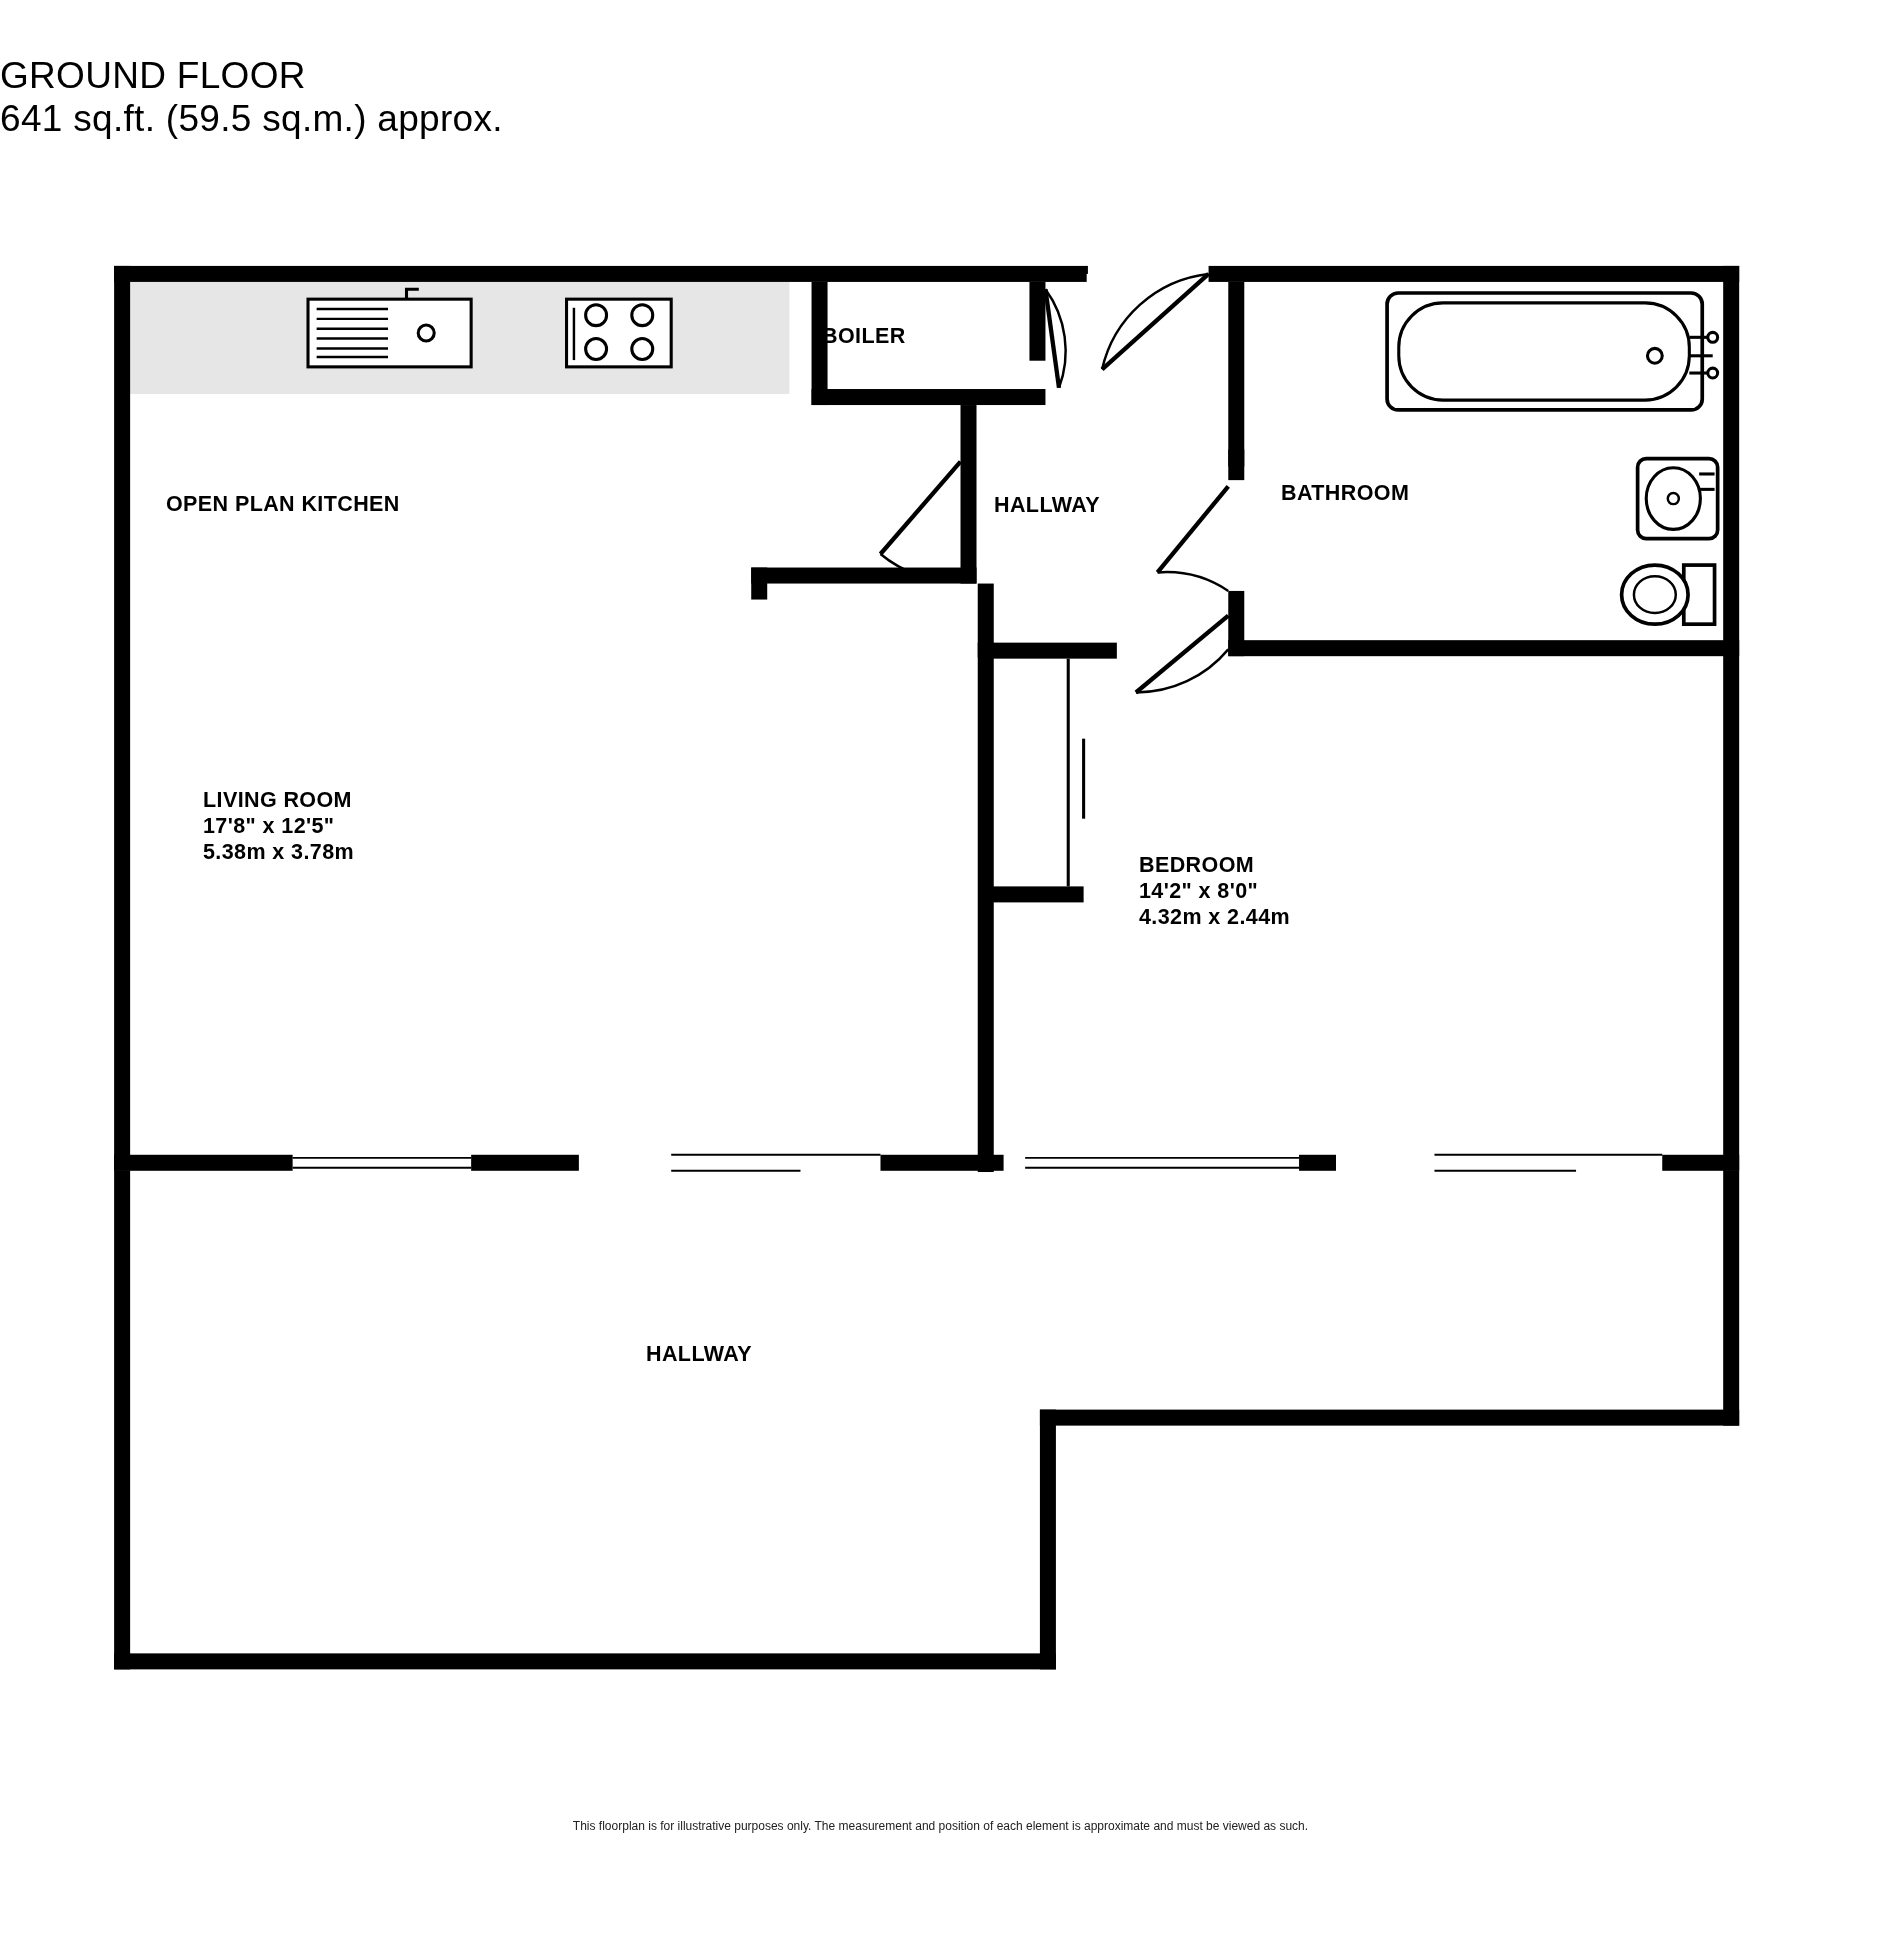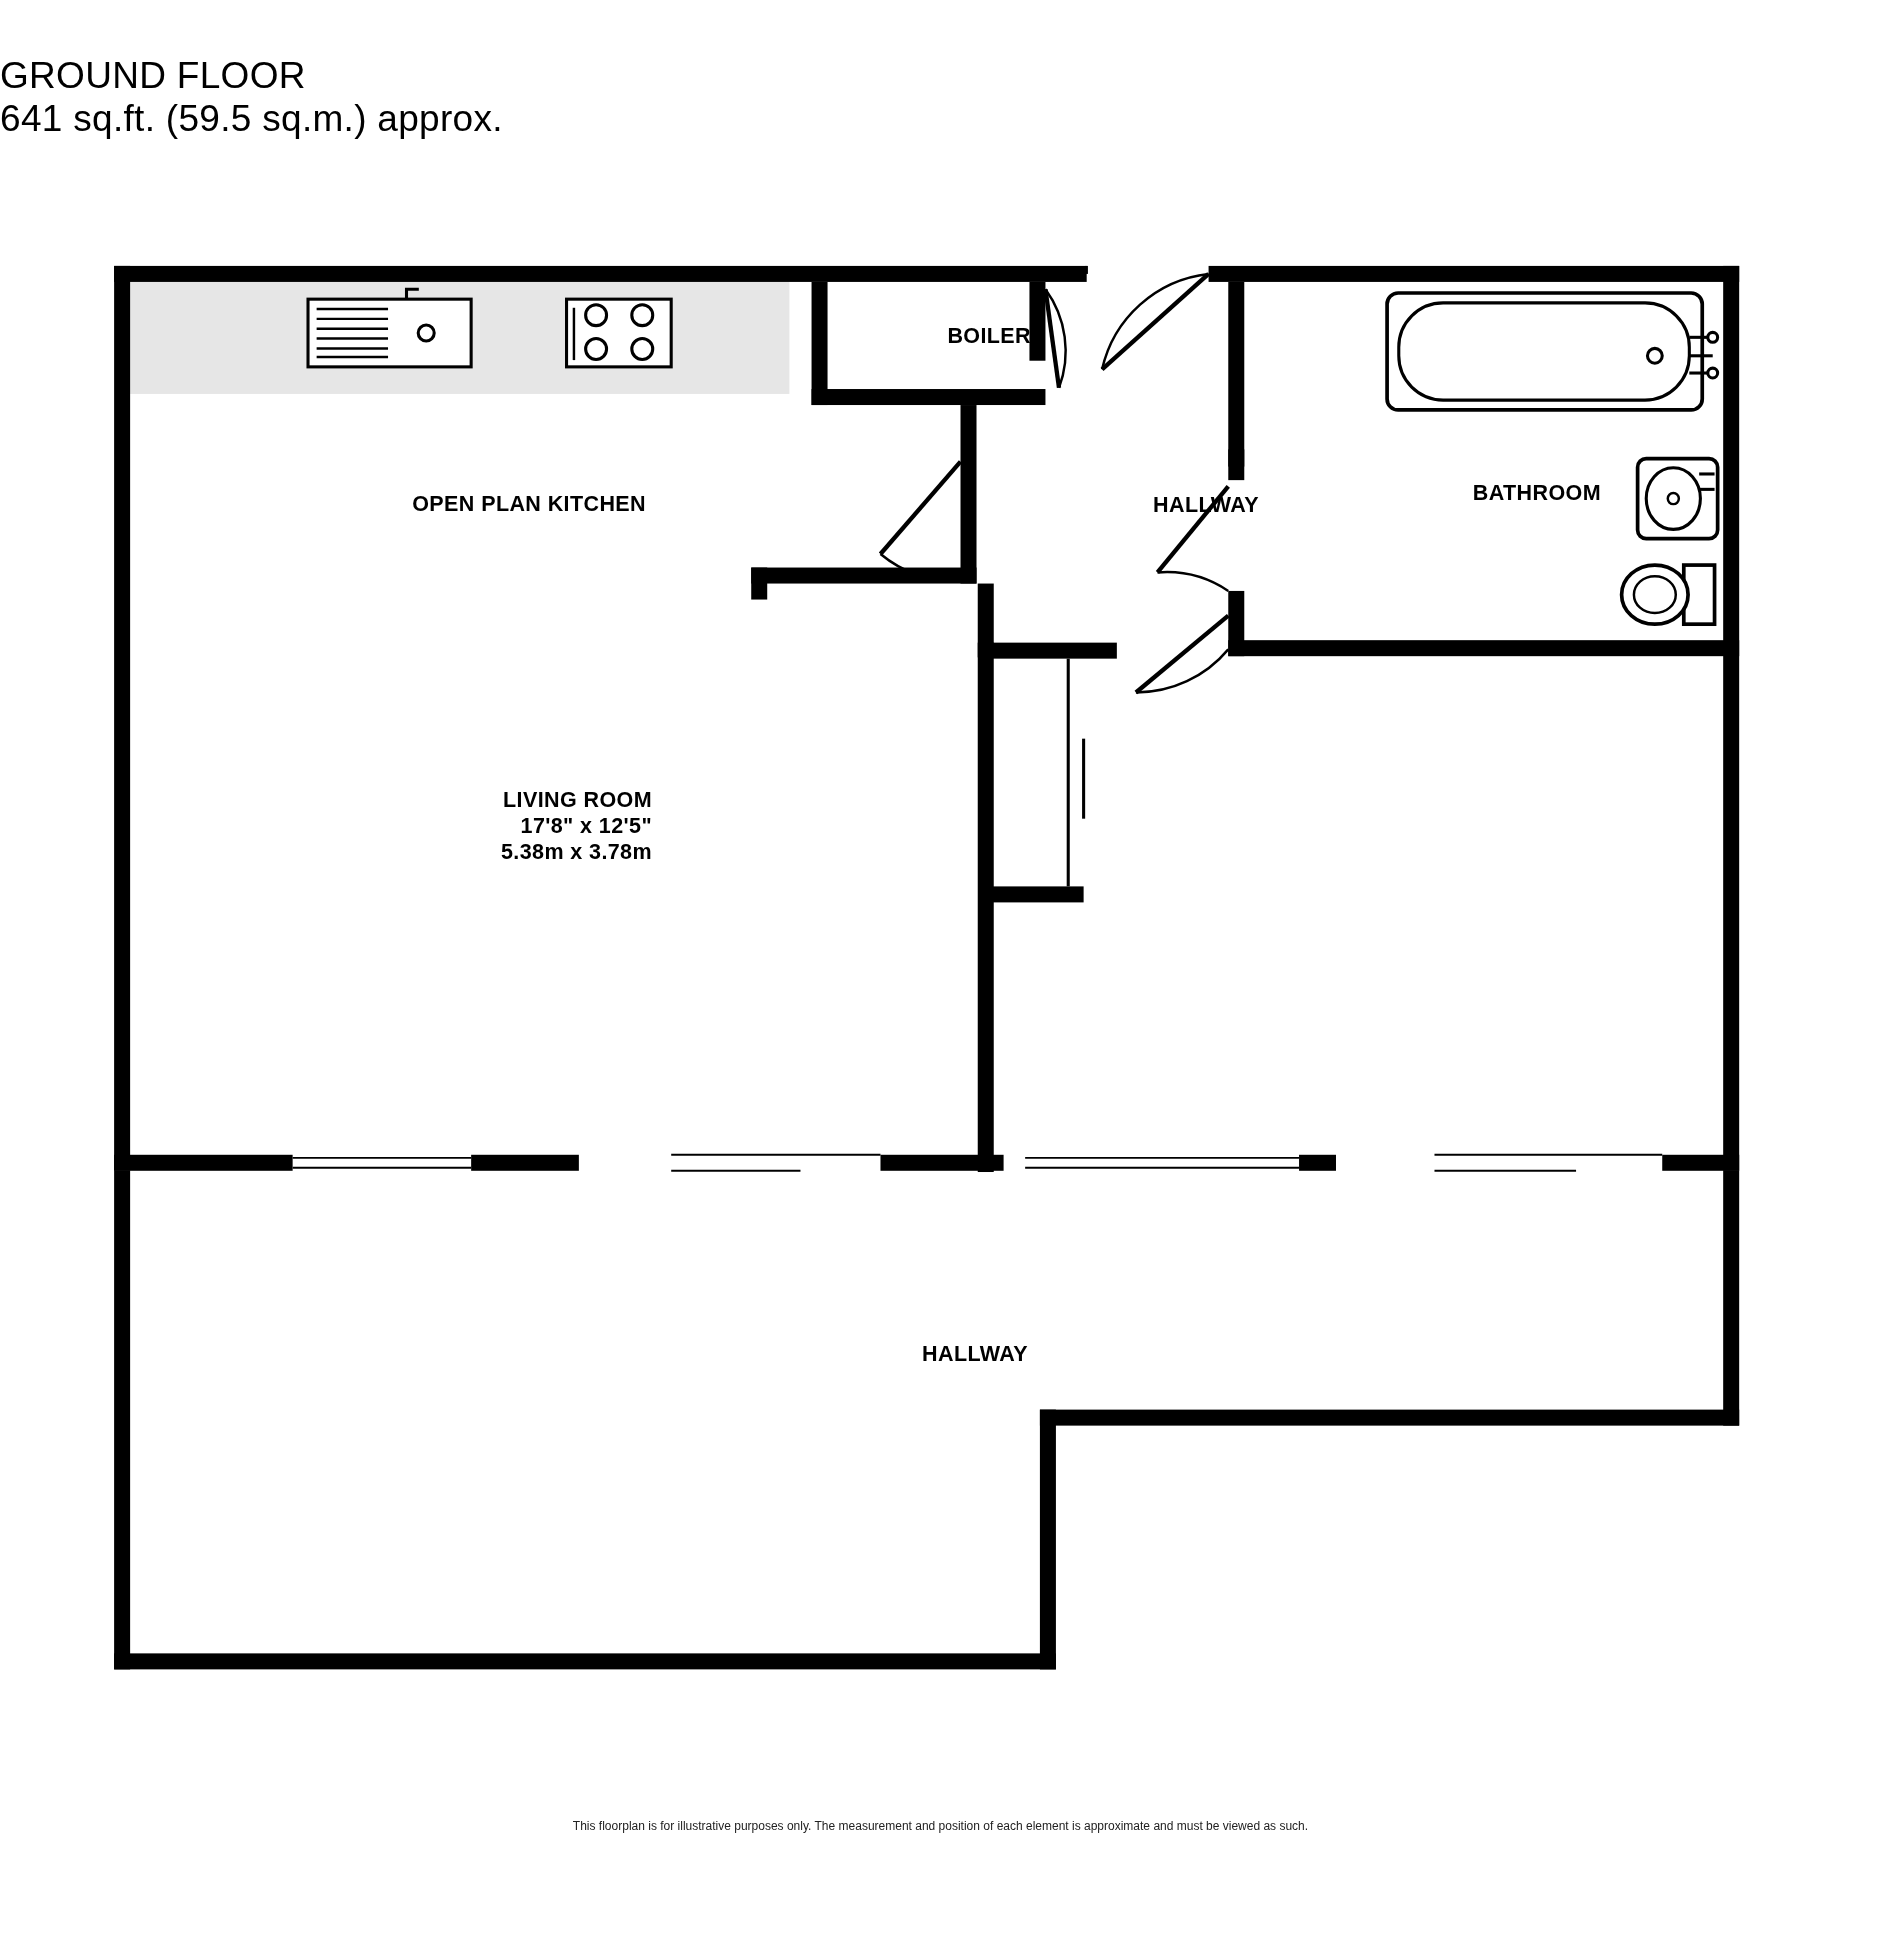--- a/index.html
+++ b/index.html
@@ -37,21 +37,21 @@
     letter-spacing: 0.3px;
     line-height: 1.15;
   }
   .plan {
     position: absolute;
     top: 0;
     left: 0;
   }
   .room-label {
     position: absolute;
-    text-align: right;
+    text-align: left;
     font-weight: bold;
     letter-spacing: 0.4px;
     line-height: 1.2;
     white-space: nowrap;
   }
   .room-label .name {
     font-size: 21.5px;
     display: block;
   }
   .room-label .dim {
@@ -238,20 +238,25 @@
   </div>
 
   <div class="room-label" style="top:493px; left:994px; width:265px;">
     <span class="name">HALLWAY</span>
   </div>
 
   <div class="room-label" style="top:449px; left:1281px; width:320px;margin-top:32px;">
     <span class="name">BATHROOM</span>
   </div>
 
+  <div class="room-label" style="top:853px; left:1139px; width:382px;">
+    <span class="name">BEDROOM</span>
+    <span class="dim">14'2"  x 8'0"</span>
+    <span class="dim">4.32m  x 2.44m</span>
+  </div>
 
   <div class="room-label" style="top:1342px; left:646px; width:382px;">
     <span class="name">HALLWAY</span>
   </div>
 
   <div class="disclaimer">This floorplan is for illustrative purposes only. The measurement and position of each element is approximate and must be viewed as such.</div>
 
 </div>
 
 

